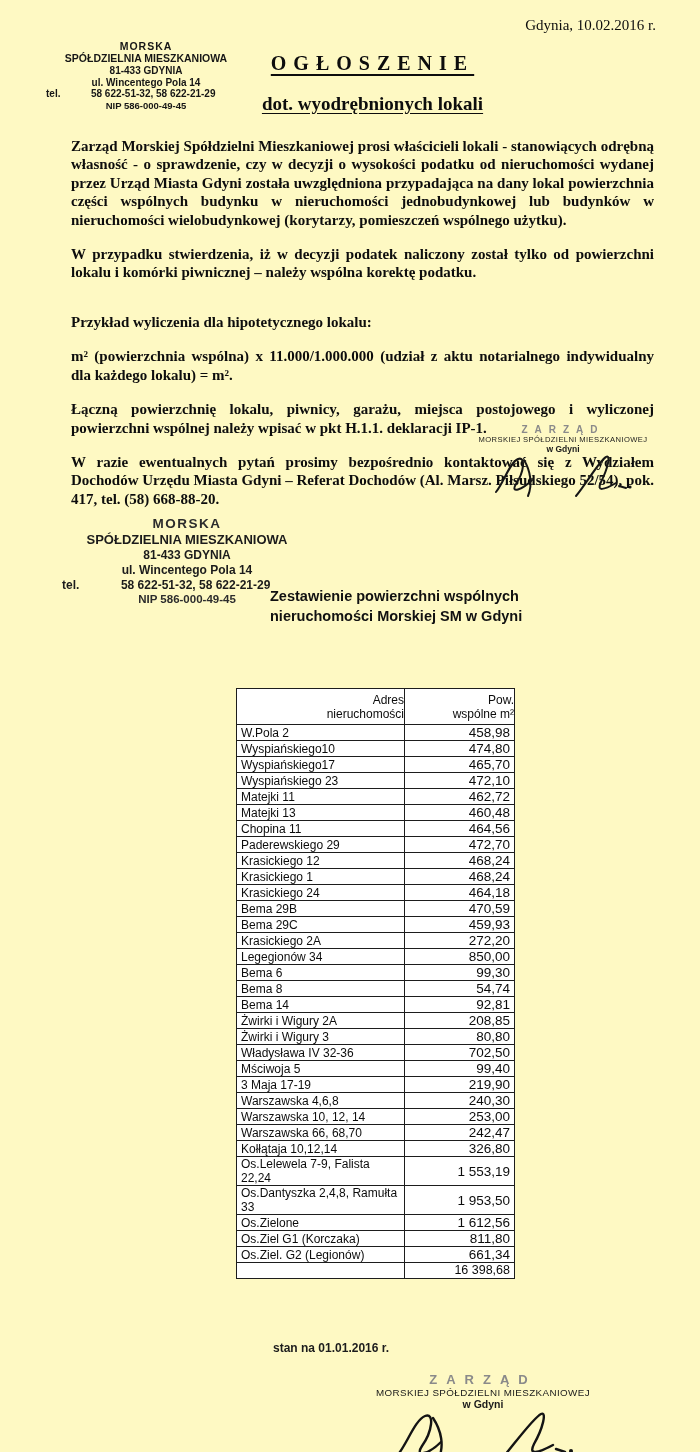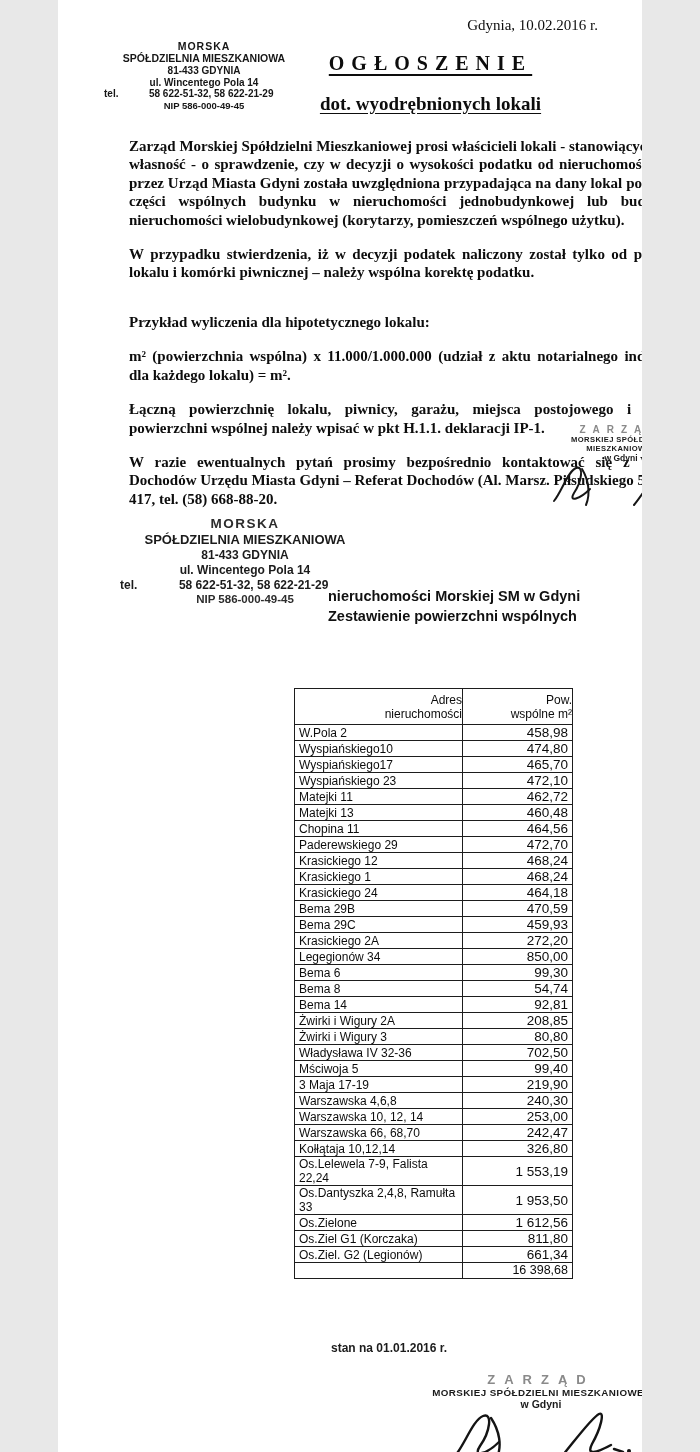--- a/index.html
+++ b/index.html
@@ -1,22 +1,22 @@
 <!DOCTYPE html>
 <html><head>
 <meta charset="utf-8">
 <style>
   * { margin: 0; padding: 0; box-sizing: border-box; }
   html, body { background: #e8e8e8; }
   .page {
     position: relative;
-    width: 584px;
+    width: 700px;
     height: 1452px;
     margin: 0 auto;
-    background: #ffffff;
+    background: #fef9c3;
     color: #0d0d0d;
     overflow: hidden;
     font-family: "Liberation Serif", serif;
   }
   
   .date-line {
     position: absolute;
     top: 17px;
     right: 44px;
     font-size: 15px;
@@ -81,21 +81,21 @@
     font-family: "Liberation Sans", sans-serif;
     text-align: center;
     color: #1a1a1a;
   }
   .board-stamp .zarzad {
     font-size: 10px;
     letter-spacing: 7px;
     color: #8a8a8a;
     font-weight: bold;
   }
-  .board-stamp .org { font-size: 7.6px; font-weight: bold; letter-spacing: 0.4px; }
+  .board-stamp .org { font-size: 7.6px; font-weight: normal; letter-spacing: 0.4px; }
   .board-stamp .city { font-size: 8.5px; font-weight: bold; }
   .board-stamp-1 { top: 424px; left: 478px; width: 170px; }
   .board-stamp-2 { top: 1372px; left: 368px; width: 230px; }
   .board-stamp-2 .zarzad { font-size: 13px; letter-spacing: 9px; }
   .board-stamp-2 .org { font-size: 9.8px; }
   .board-stamp-2 .city { font-size: 10.5px; }
   .sig-svg { display: block; margin: -2px auto 0; }
   
   .stamp-mid {
     position: absolute;
@@ -221,22 +221,22 @@
     <div class="l3">81-433 GDYNIA</div>
     <div class="l4">ul. Wincentego Pola 14</div>
     <div class="tel-row">
       <span class="tel-label">tel.</span>
       <span class="tel-nums">58 622-51-32, 58 622-21-29</span>
     </div>
     <div class="l6">NIP 586-000-49-45</div>
   </div>
 
   <div class="table-title">
+    <div>Zestawienie powierzchni wspólnych</div>
     <div>nieruchomości Morskiej SM w Gdyni</div>
-    <div>Zestawienie powierzchni wspólnych</div>
   </div>
 
   <table class="area-table">
     <thead>
       <tr>
         <th>
           <div>Adres</div>
           <div>nieruchomości</div>
         </th>
         <th class="col-pow">

